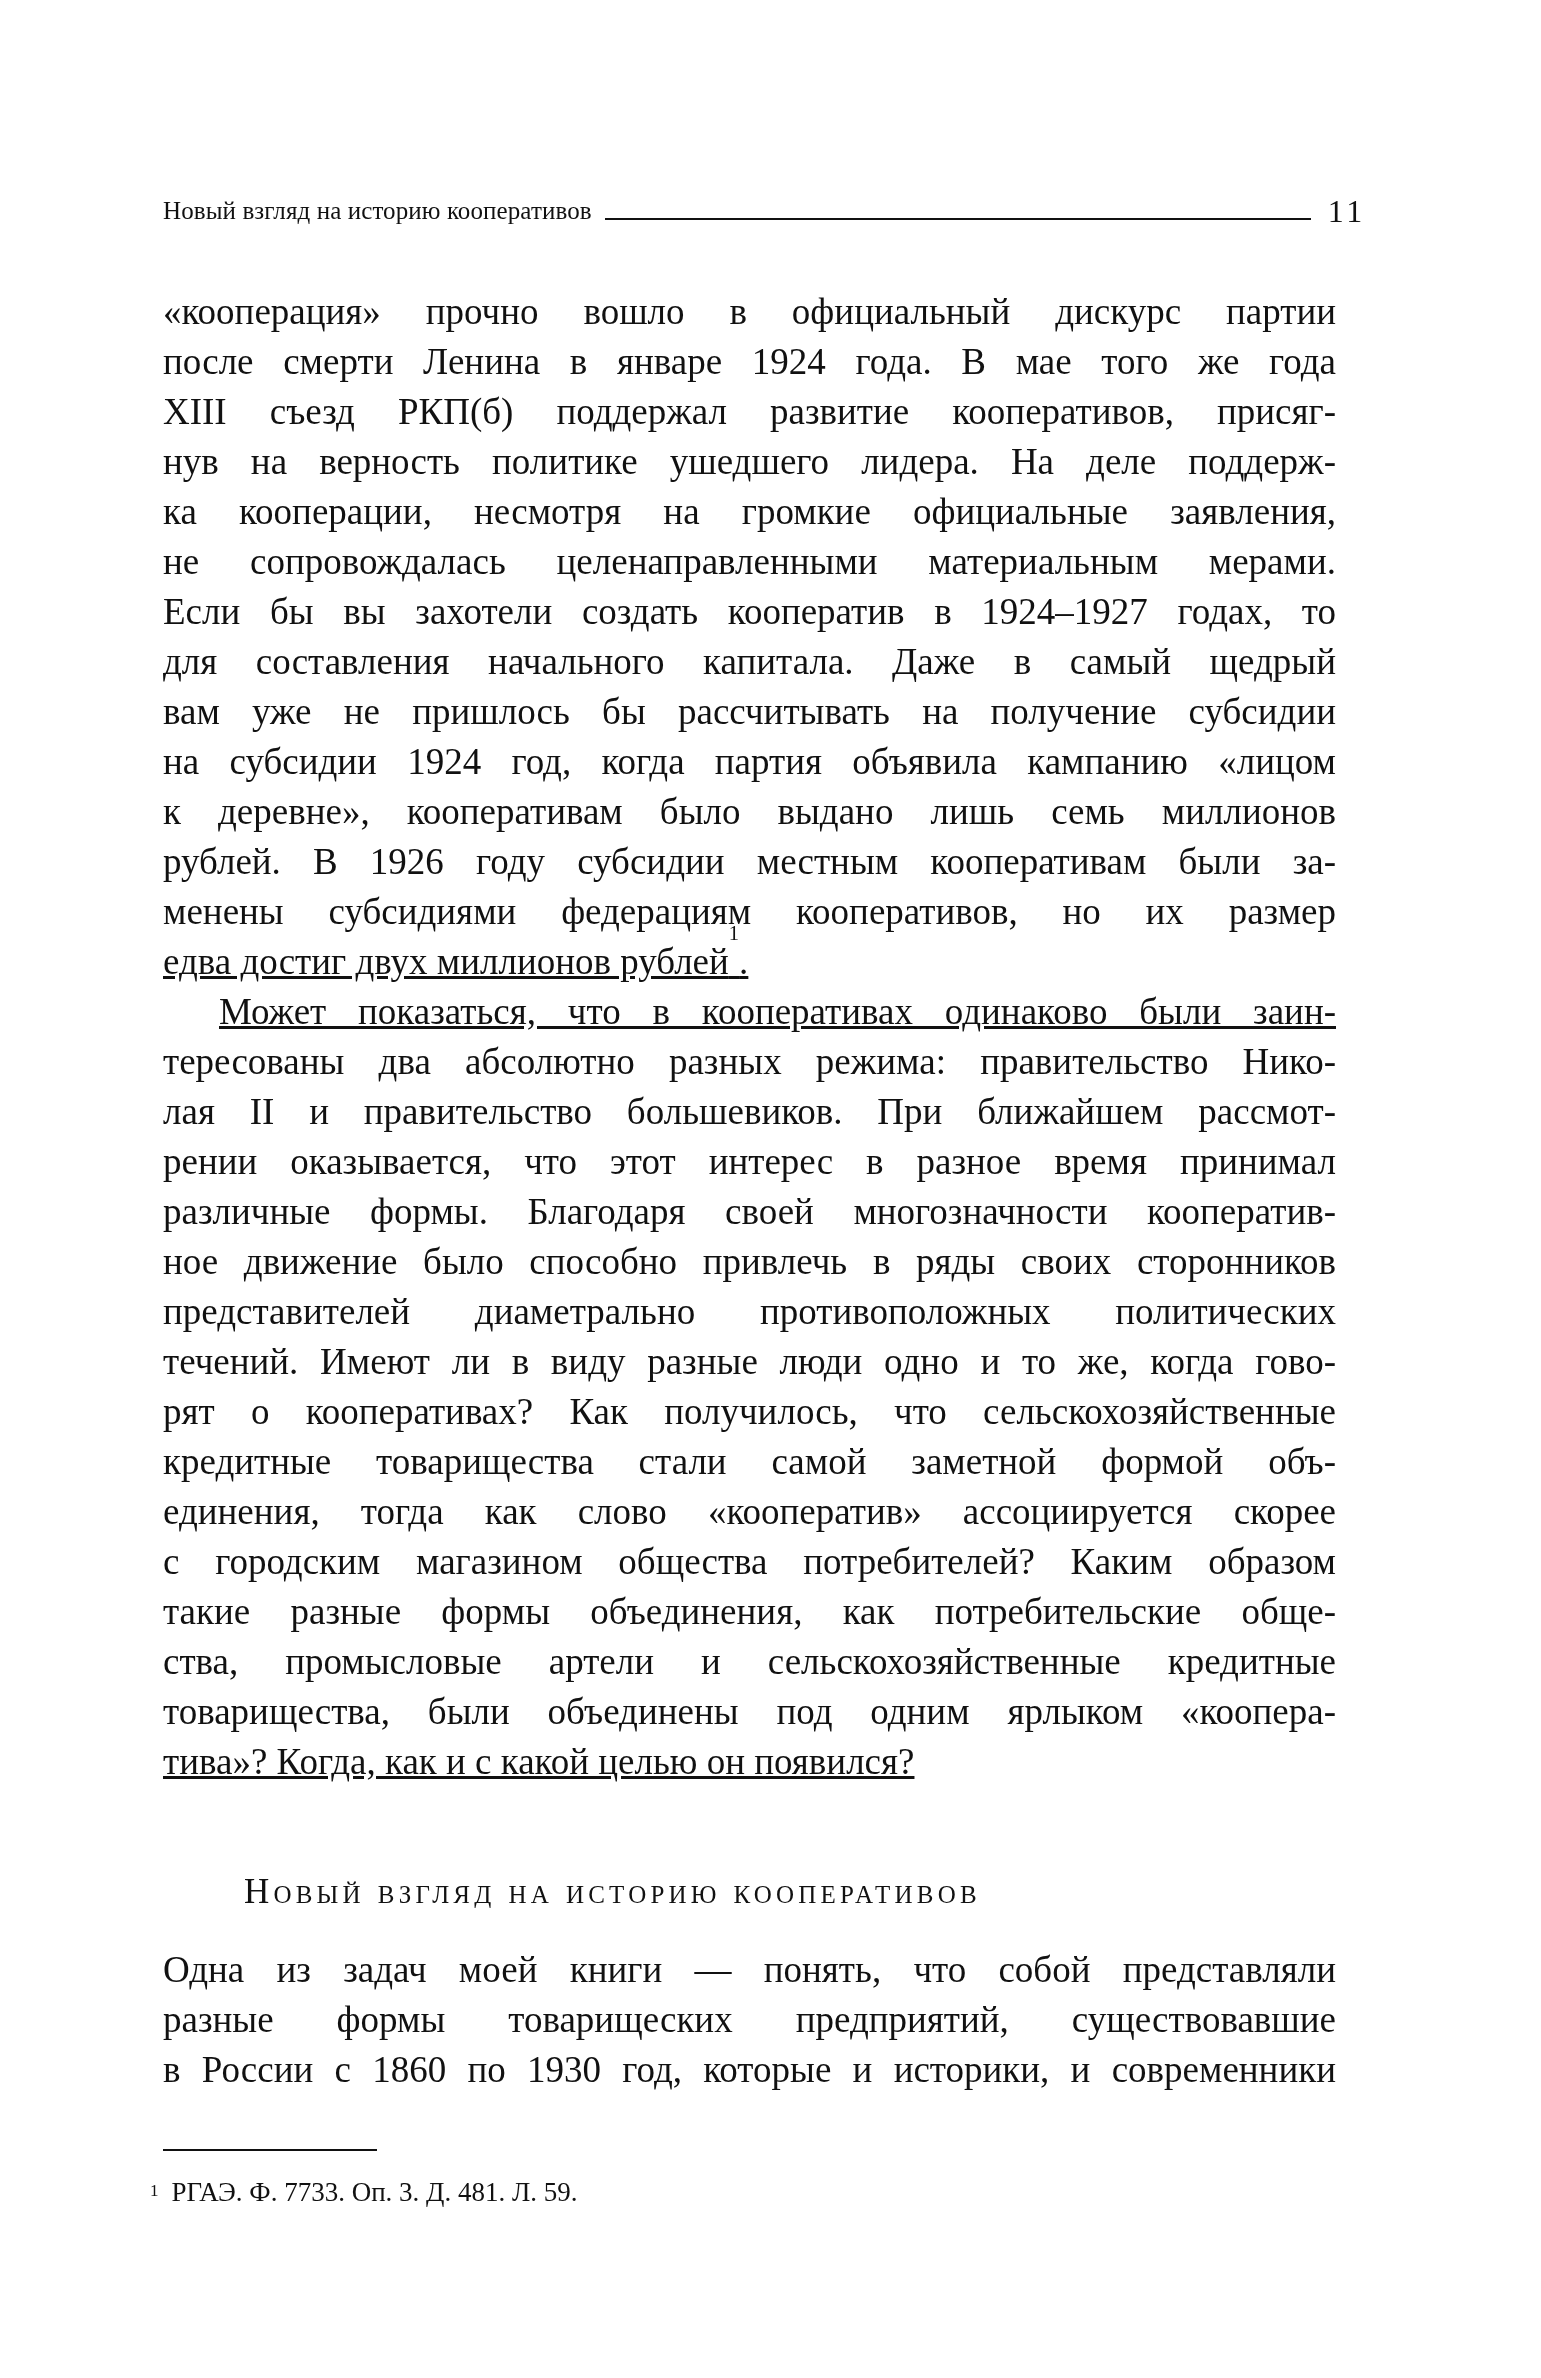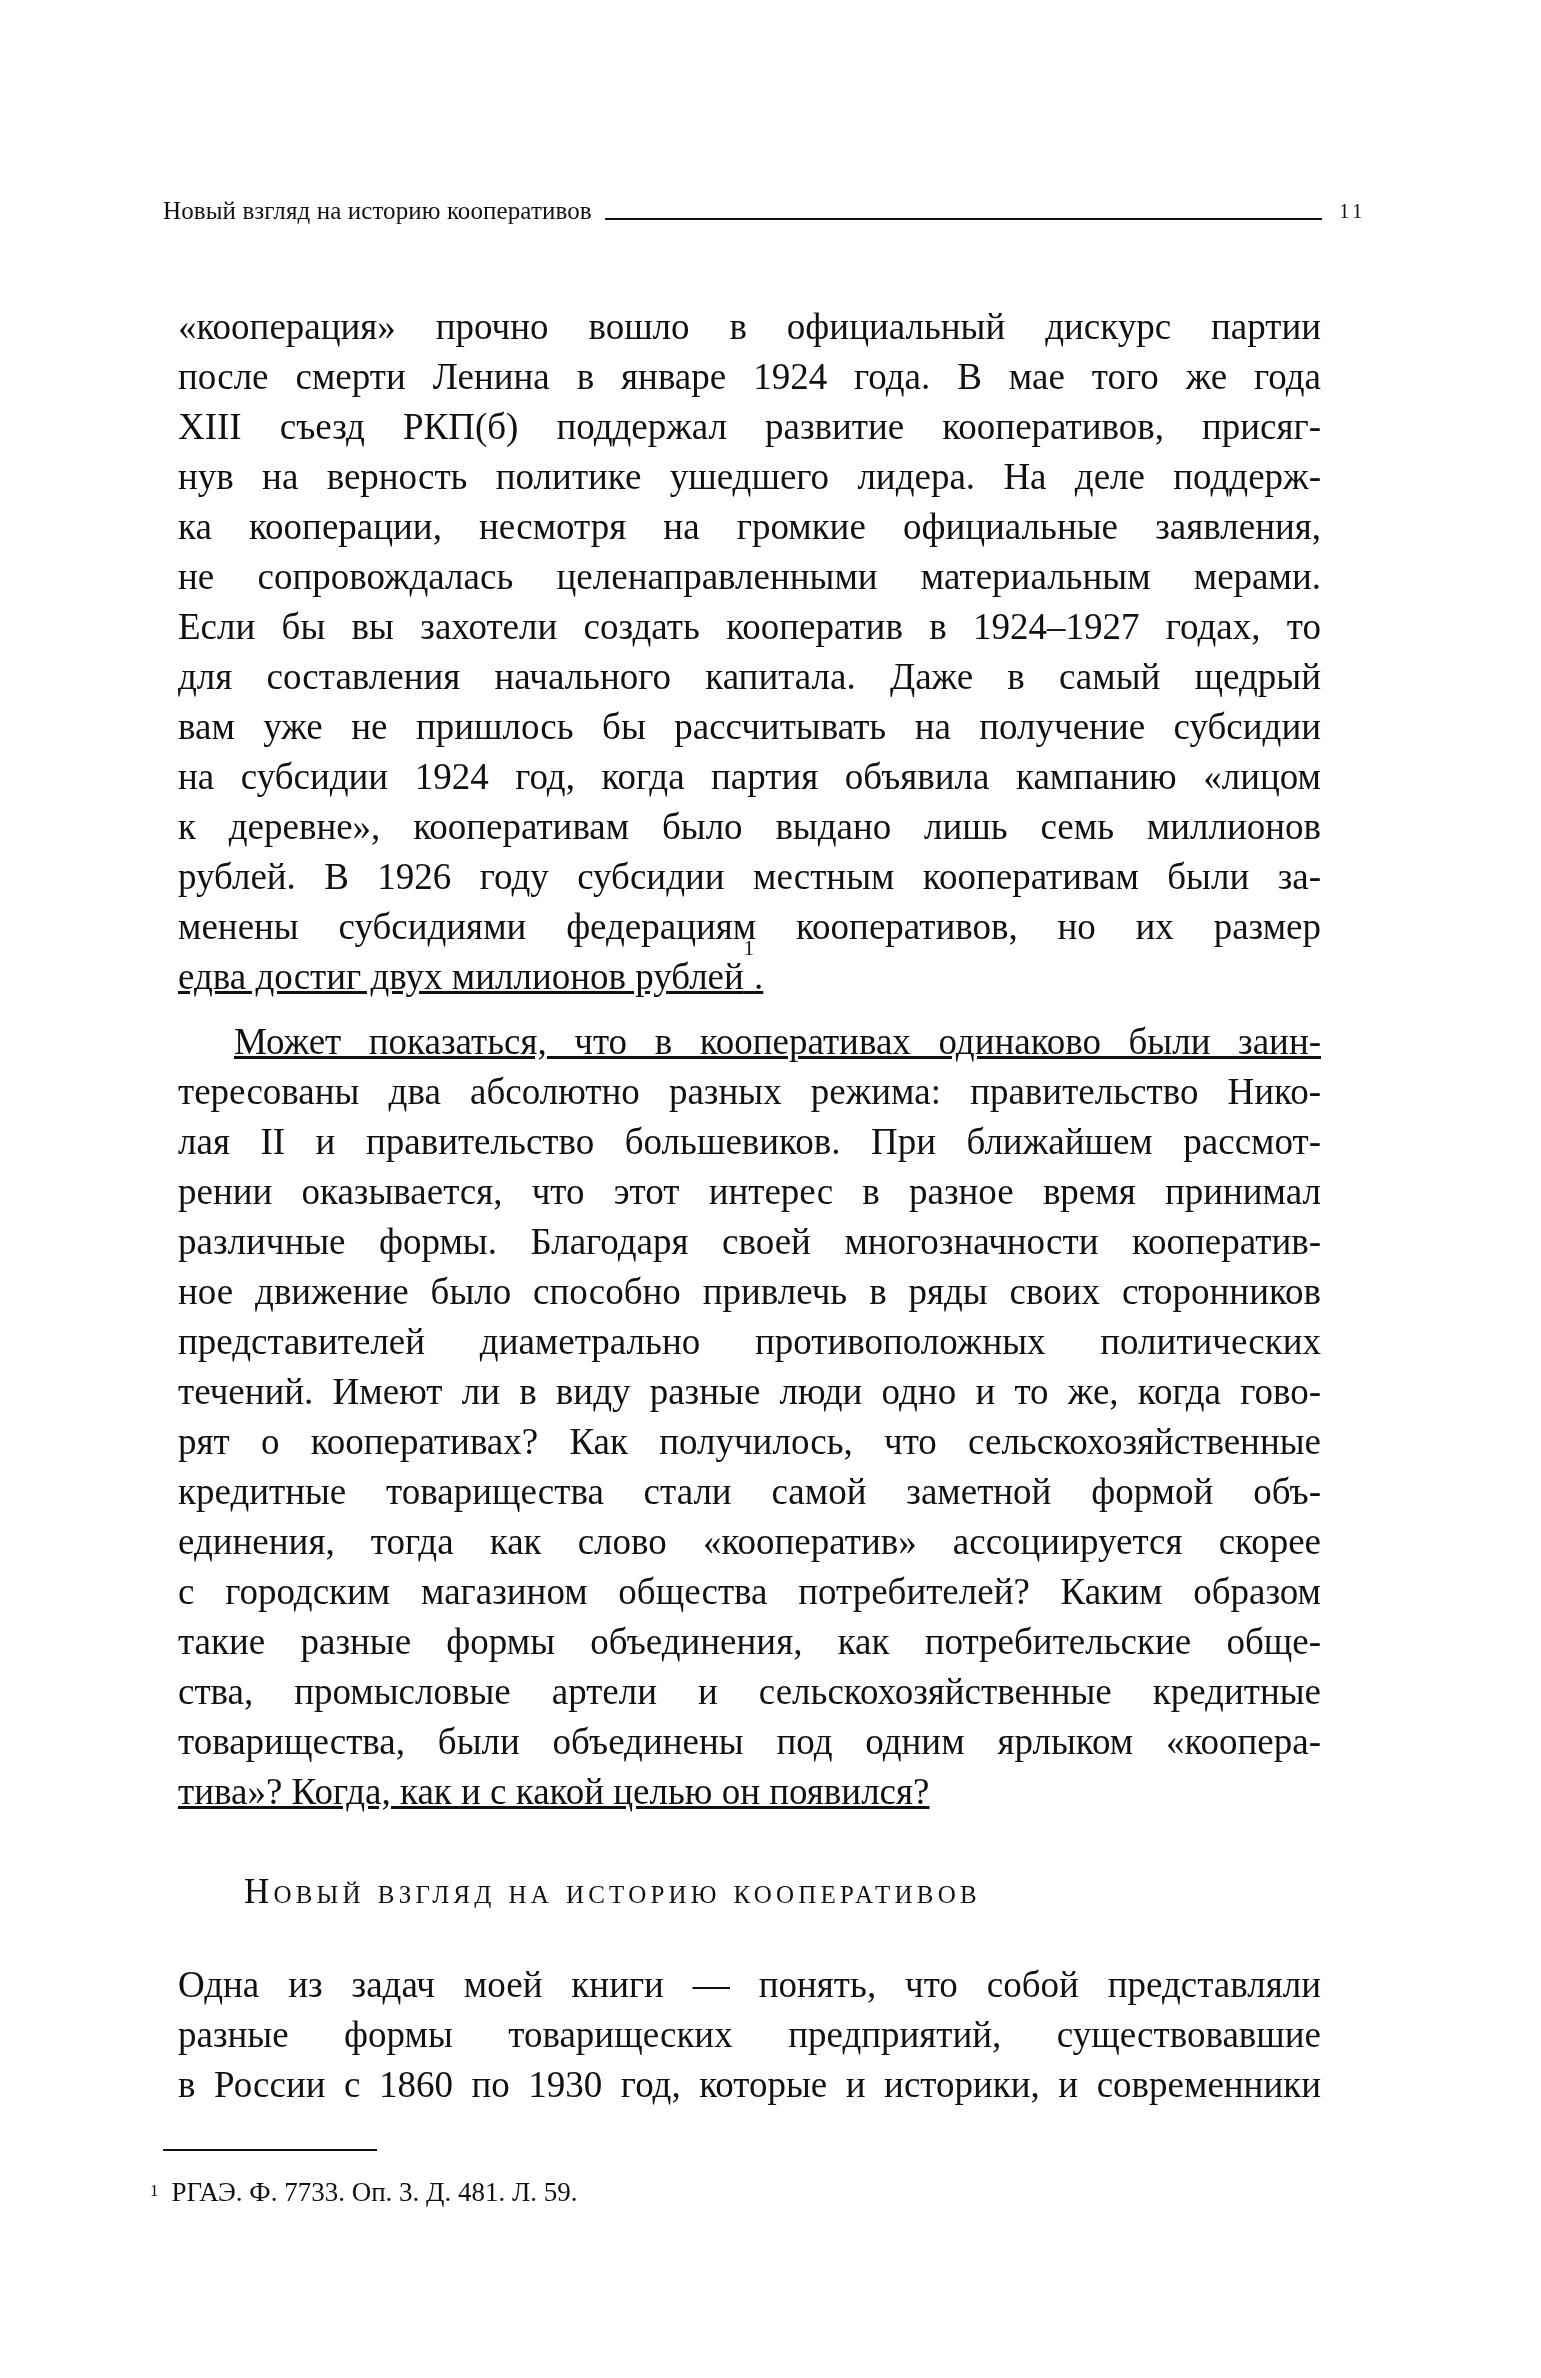--- a/index.html
+++ b/index.html
@@ -4,24 +4,24 @@
 <style>
   html, body { margin: 0; padding: 0; background: #ffffff; }
   body { width: 1542px; height: 2378px; position: relative; overflow: hidden; color: #111111;
          font-family: "Liberation Serif", "DejaVu Serif", serif; }
   .page { position: absolute; left: 0; top: 0; width: 1488px; height: 2378px; }
 
   .running-head { position: absolute; left: 163px; top: 192px; width: 1203px; height: 34px;
                   display: flex; align-items: flex-end; }
   .running-title { font-size: 25px; line-height: 30px; white-space: nowrap; letter-spacing: 0.1px; }
   .running-rule { flex: 1; border-bottom: 2.8px solid #111; margin: 0 17px 5.6px 13px; height: 0; }
-  .folio { font-size: 20px; line-height: 30px; letter-spacing: 3.7px; }
+  .folio { font-size: 32px; line-height: 30px; letter-spacing: 3.7px; }
 
   .body-text { position: absolute; left: 163px; top: 287px; width: 1173px; }
-  .para { margin: 15px; font-size: 37px; line-height: 50px; text-align: justify; text-align-last: auto; }
+  .para { margin: 0; font-size: 37px; line-height: 50px; text-align: justify; text-align-last: auto; }
   .line { display: block; text-align: justify; text-align-last: justify; white-space: nowrap; height: 50px; }
   .line.last { text-align-last: left; text-decoration: underline; }
   .indent { padding-left: 56px; text-decoration: underline; }
   sup.fn-ref { font-size: 20.5px; vertical-align: top; position: relative; top: -3.7px; line-height: 0; }
 
   .section-heading { position: absolute; left: 244px; top: 1868px; font-size: 35px; line-height: 47px;
                      font-variant: small-caps; letter-spacing: 4.2px; white-space: nowrap; }
 
   .body-text-2 { position: absolute; left: 163px; top: 1945px; width: 1173px; }
 

